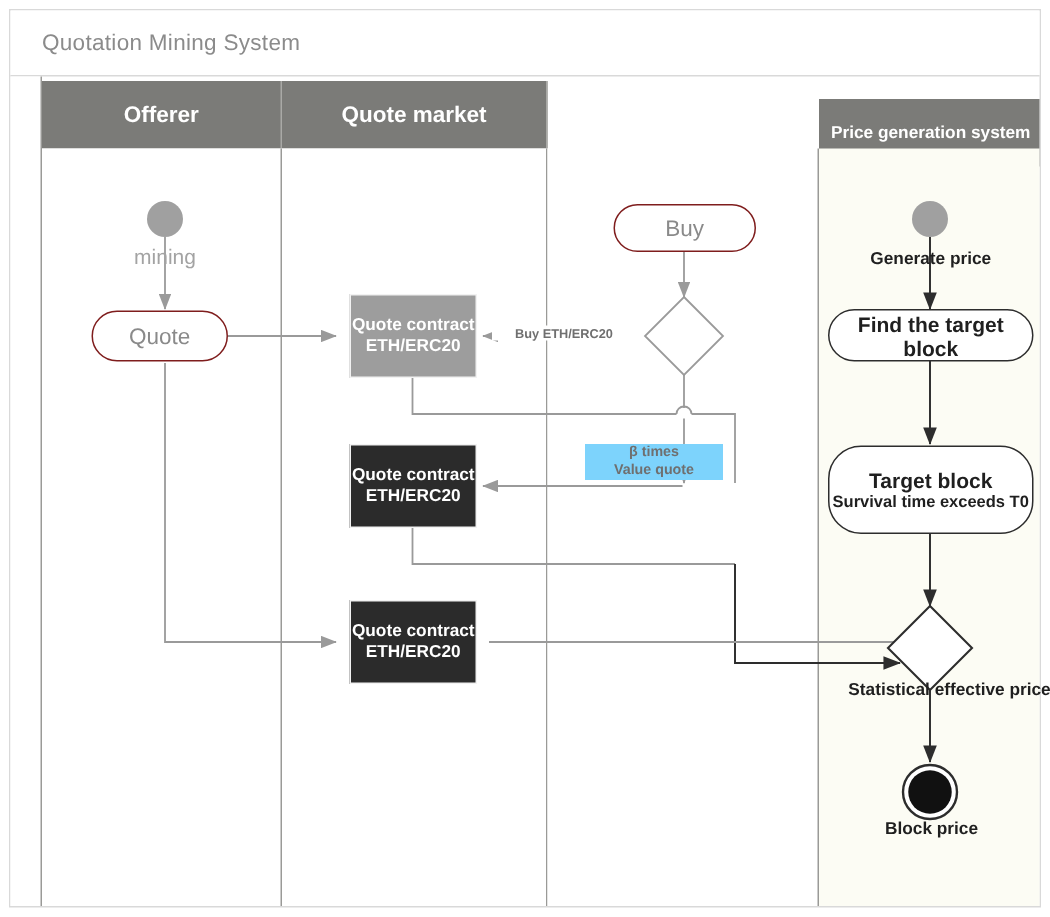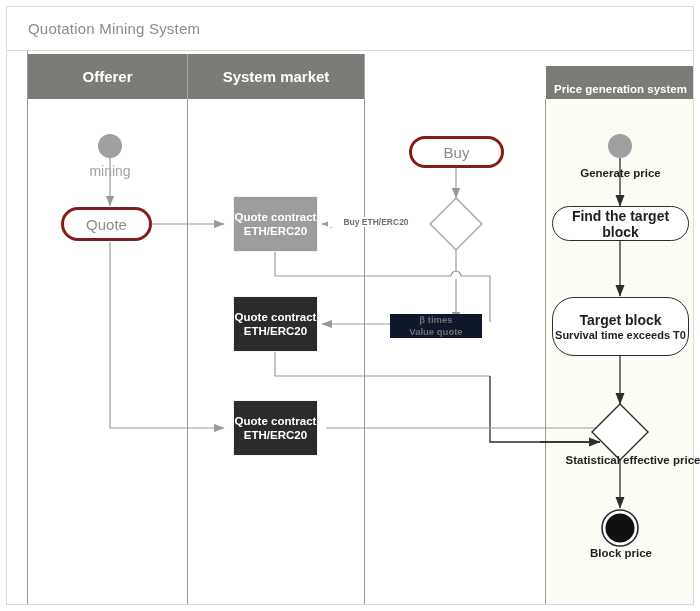--- a/index.html
+++ b/index.html
@@ -90,21 +90,21 @@
   .node {
     position: absolute;
     box-sizing: border-box;
     display: flex;
     flex-direction: column;
     align-items: center;
     justify-content: center;
     text-align: center;
   }
   .pill {
-    border: 3px solid #7f1d1d;
+    border: 1px solid #7f1d1d;
     border-radius: 20px;
     background: #ffffff;
     color: #8a8a8a;
     font-size: 15px;
   }
   .pill-dark {
     border: 1.6px solid #2d2d2d;
     border-radius: 22px;
     background: #ffffff;
     color: #1f1f1f;
@@ -177,21 +177,21 @@
     <span id="title-text">Quotation Mining System</span>
   </div>
   <div id="title-rule"></div>
 
   <div class="gutter" style="left:7px; top:51px; width:21px; height:553px;"></div>
 
   <div class="lane-head" style="left:28px; top:54px; width:160px; height:45px; font-size:15px;">
     <span>Offerer</span>
   </div>
   <div class="lane-head" style="left:188px; top:54px; width:177px; height:45px; font-size:15px;">
-    <span>System market</span>
+    <span>Quote market</span>
   </div>
   <div class="lane-head" style="left:546px; top:66px; width:147px; height:45px; font-size:11.5px; border-right:none; justify-content:flex-start; padding-left:8px;">
     <span>Price generation system</span>
   </div>
 
   <div class="lane-body" style="left:28px; top:99px; width:160px; height:505px; background:#ffffff;"></div>
   <div class="lane-body" style="left:188px; top:99px; width:177px; height:505px; background:#ffffff;"></div>
   <div class="lane-body" style="left:365px; top:99px; width:181px; height:505px; background:#ffffff;"></div>
   <div class="lane-body" style="left:546px; top:99px; width:147px; height:505px; background:#fcfcf4; border-right:none;"></div>
 
@@ -270,21 +270,21 @@
   </div>
 
   <div class="node pill" style="left:409px; top:136px; width:95px; height:32px;">
     <span>Buy</span>
   </div>
 
   <div class="caption cap-lbl" style="left:328px; top:217px; width:96px; background:#ffffff;">
     <span>Buy ETH/ERC20</span>
   </div>
 
-  <div class="caption cap-mid" style="left:390px; top:314px; width:92px; background:#0f172a;">
+  <div class="caption cap-mid" style="left:390px; top:296px; width:92px; background:#7dd3fc;">
     <div>β times</div>
     <div>Value quote</div>
   </div>
 
   <div class="node startdot-dark" style="left:608px; top:134px; width:24px; height:24px;"></div>
   <div class="caption cap-dark" style="left:558px; top:167px; width:125px;">
     <span>Generate price</span>
   </div>
 
   <div class="node pill-dark" style="left:552px; top:206px; width:137px; height:35px;align-items:center;">

